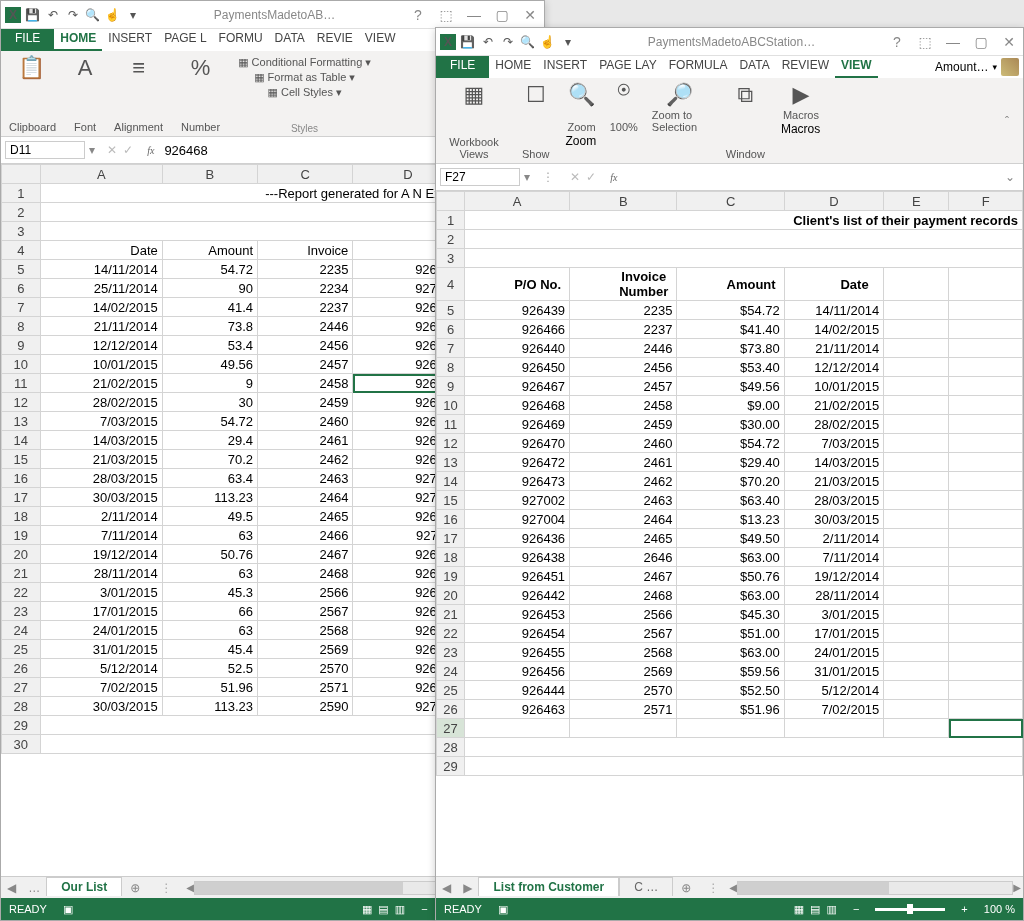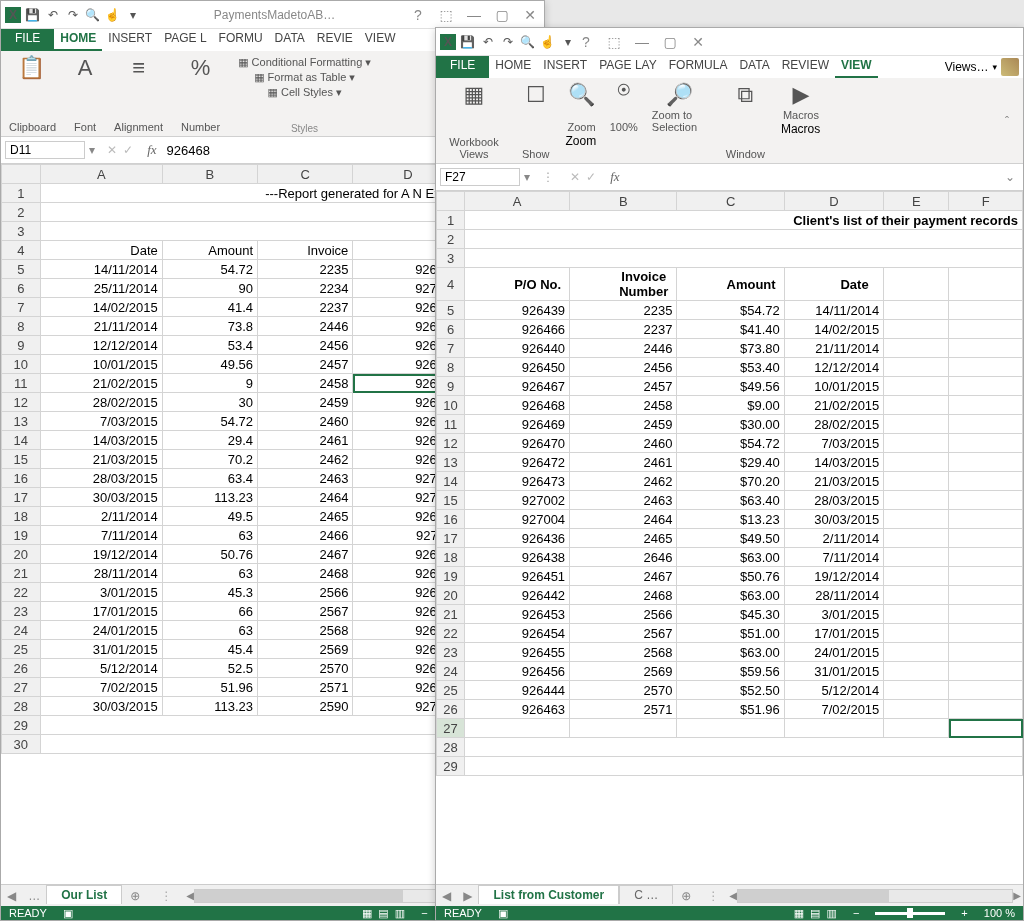--- a/index.html
+++ b/index.html
@@ -21,39 +21,39 @@
   .ribbon-tabs .user { margin-left:auto; padding:2px 4px; display:flex; align-items:center; gap:4px;}
   .avatar { width:18px; height:18px; background: linear-gradient(45deg,#cb7,#a85); border-radius:2px;}
   .ribbon { background:#f3f2f1; border-bottom:1px solid #d0d0d0; padding:4px 6px 2px; display:flex; gap:14px; font-size:12px; min-height:86px;}
   .rgroup { display:flex; flex-direction:column; align-items:center; justify-content:space-between; padding:0 2px;}
   .rgroup .iconbig { font-size:22px; color:#555;}
   .rgroup .label { font-size:11px; color:#555; padding:1px 0; white-space:nowrap;}
   .rgroup .glabel { font-size:10px; color:#888; margin-top:auto; text-align:center;}
   .formula-row { display:flex; align-items:center; border-bottom:1px solid #d0d0d0; font-size:12px; padding:4px 4px;}
   .namebox { width:80px; border:1px solid #ccc; padding:1px 4px; background:#fff; font-size:12px;}
   .fx-btns { display:flex; align-items:center; gap:6px; padding:0 8px; color:#bbb;}
-  .fx-lbl { font-style:italic; font-family:"Times New Roman",serif; font-size:13px; color:#666; padding:0 6px;}
+  .fx-lbl { font-style:italic; font-family:"Times New Roman",serif; font-size:10px; color:#666; padding:0 6px;}
   .fx-input { flex:1; border:none; font-size:13px; padding:1px 4px;}
   .grid-area { flex:1; display:flex; overflow:hidden; background:#fff;}
   .g-body { flex:1; overflow:auto;}
   table.sheet { border-collapse:collapse; font-size:13px; width:100%;}
   table.sheet th, table.sheet td { border:1px solid #d4d4d4; padding:1px 4px; height:19px; white-space:nowrap;}
   table.sheet th { background:#f0f0f0; font-weight:normal; color:#444; text-align:center;}
   table.sheet th.rowhdr { width:26px; text-align:center;}
   table.sheet td { text-align:right;}
   table.sheet td.l { text-align:right;}
   table.sheet td.c { text-align:center;padding-left:45px;}
   .selcell { outline:2px solid #217346; outline-offset:-2px;}
   .selrow th.rowhdr { background:#d7e4d7;}
   .sheet-tabs { display:flex; align-items:center; border-top:1px solid #ccc; height:22px; font-size:12px; background:#f0f0f0;}
   .sheet-tabs .nav { padding:0 6px; color:#888;}
   .sheet-tabs .tabname { padding:2px 14px; background:#fff; font-weight:bold; color:#217346; border:1px solid #ccc; border-bottom:none; border-radius:0 0 0 0; position:relative; top:-1px;}
   .sheet-tabs .tabname.inactive { background:#f0f0f0; color:#666; font-weight:normal;}
   .sheet-tabs .add { padding:0 8px; color:#888;}
-  .statusbar { height:14px; background:#217346; color:#fff; font-size:11px; display:flex; align-items:center; padding:0 8px; gap:16px;}
+  .statusbar { height:22px; background:#217346; color:#fff; font-size:11px; display:flex; align-items:center; padding:0 8px; gap:16px;}
   .statusbar .spacer { flex:1;}
   .statusbar .viewbtns { display:flex; gap:6px;}
   .zoom-slider { width:70px; height:3px; background:#fff; position:relative;}
   .zoom-slider::after{content:""; position:absolute; width:6px; height:10px; background:#fff; top:-4px; left:32px;}
   .collapse-caret { margin-left:auto; color:#888; padding:0 8px; font-size:12px; align-self:center;}
   .bold { font-weight:bold; }
   .hscroll { flex:1; display:flex; align-items:center; padding:0 2px;}
   .hscroll .track { flex:1; height:14px; background:#e9e9e9; border:1px solid #ccc; position:relative;}
   .hscroll .thumb { position:absolute; height:100%; background:#cfcfcf;}
 </style>
@@ -396,39 +396,40 @@
   <div class="titlebar">
     <div class="qat">
       <span class="excel-icon">X</span>
       <span>💾</span>
       <span>↶</span>
       <span>↷</span>
       <span>🔍</span>
       <span>☝</span>
       <span>▾</span>
     </div>
+    <div class="t-text">PaymentsMadetoABCStation…</div>
     <div class="winbtns">
       <span>?</span>
       <span>⬚</span>
       <span>—</span>
       <span>▢</span>
       <span>✕</span>
     </div>
   </div>
   <div class="ribbon-tabs">
     <div class="file">FILE</div>
     <div class="tab">HOME</div>
     <div class="tab">INSERT</div>
     <div class="tab">PAGE LAY</div>
     <div class="tab">FORMULA</div>
     <div class="tab">DATA</div>
     <div class="tab">REVIEW</div>
     <div class="tab active">VIEW</div>
     <div class="user">
-      <span>Views…</span>
+      <span>Amount…</span>
         <span style="font-size:9px;">▾</span>
       <span class="avatar"></span>
     </div>
   </div>
   <div class="ribbon">
     <div class="rgroup">
       <div class="iconbig">▦</div>
       <div class="label" style="max-width:60px;white-space:normal;text-align:center;">Workbook Views</div>
     </div>
     <div class="rgroup">

